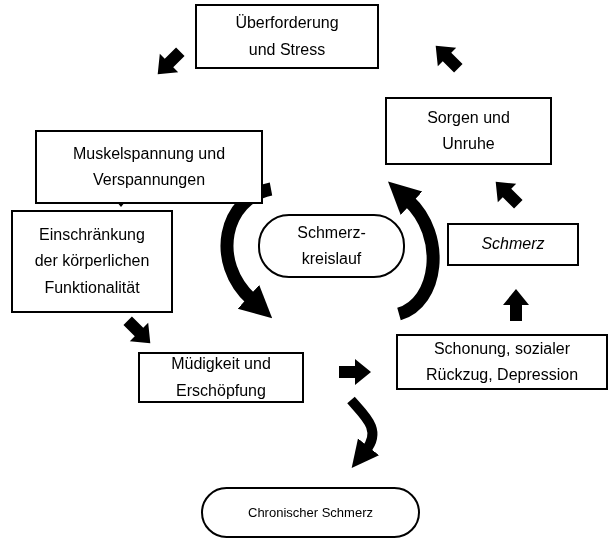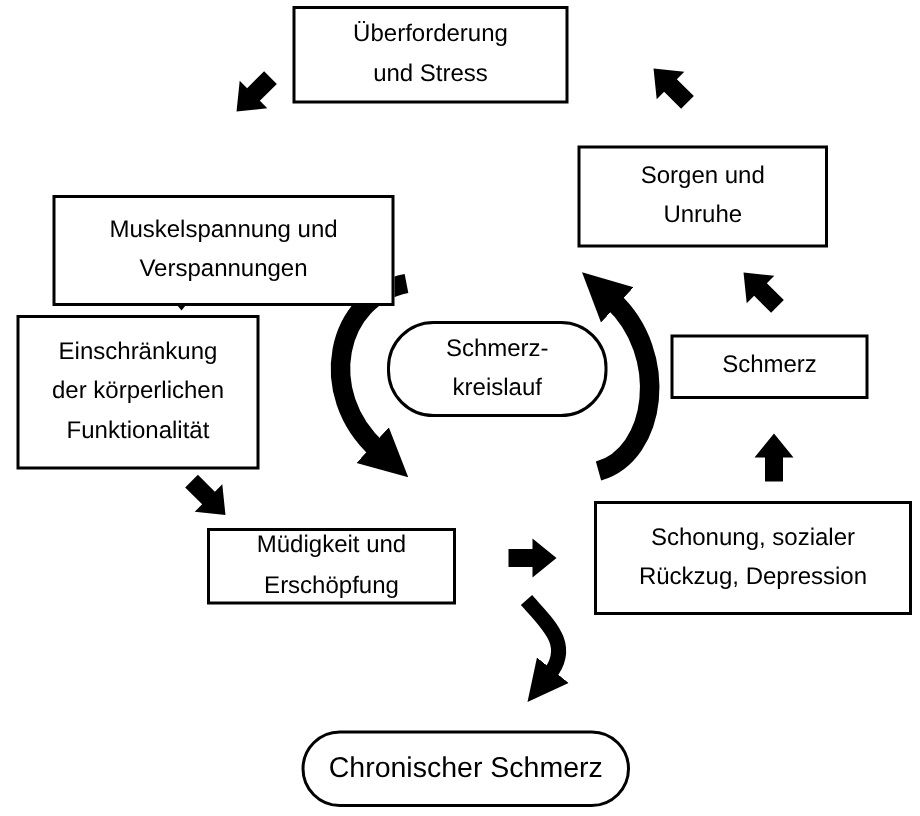--- a/index.html
+++ b/index.html
@@ -25,24 +25,24 @@
     line-height: 1.65;
     box-sizing: border-box;
     z-index: 2;
   }
   .bold { font-weight: normal; border-radius: 31px; }
   .b-stress        { left:195px; top:4px;   width:184px; height:65px; }
   .b-muskel        { left:35px;  top:99px;  width:228px; height:74px;margin-top:31px; }
   .b-einschraenkung{ left:11px;  top:210px; width:162px; height:103px; }
   .b-kreislauf     { left:258px; top:214px; width:147px; height:64px; }
   .b-sorgen        { left:373px; top:97px;  width:167px; height:68px;margin-left:12px; }
-  .b-schmerz       { left:447px; top:223px; width:132px; height:43px; }
+  .b-schmerz       { left:447px; top:223px; width:132px; height:43px;font-style:italic; }
   .b-muedigkeit    { left:138px; top:352px; width:166px; height:51px; }
-  .b-schonung      { left:396px; top:334px; width:212px; height:76px; }
-  .b-chronisch     { left:201px; top:487px; width:219px; height:51px; font-size:19px; }
+  .b-schonung      { left:396px; top:334px; width:212px; height:56px; }
+  .b-chronisch     { left:201px; top:487px; width:219px; height:51px; font-size:13px; }
   svg.arrows {
     position: absolute;
     left: 0; top: 0;
     z-index: 1;
   }
   svg .ink { fill: #000000; }
   svg .stroke-ink { stroke: #000000; fill: none; }
 </style>
 </head>
 <body>

